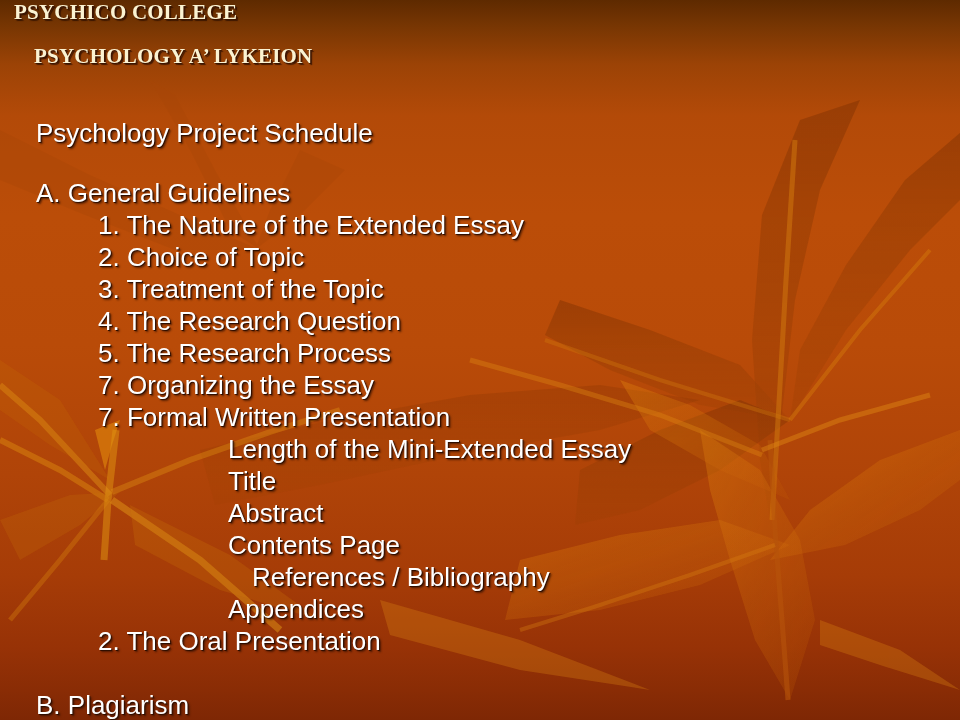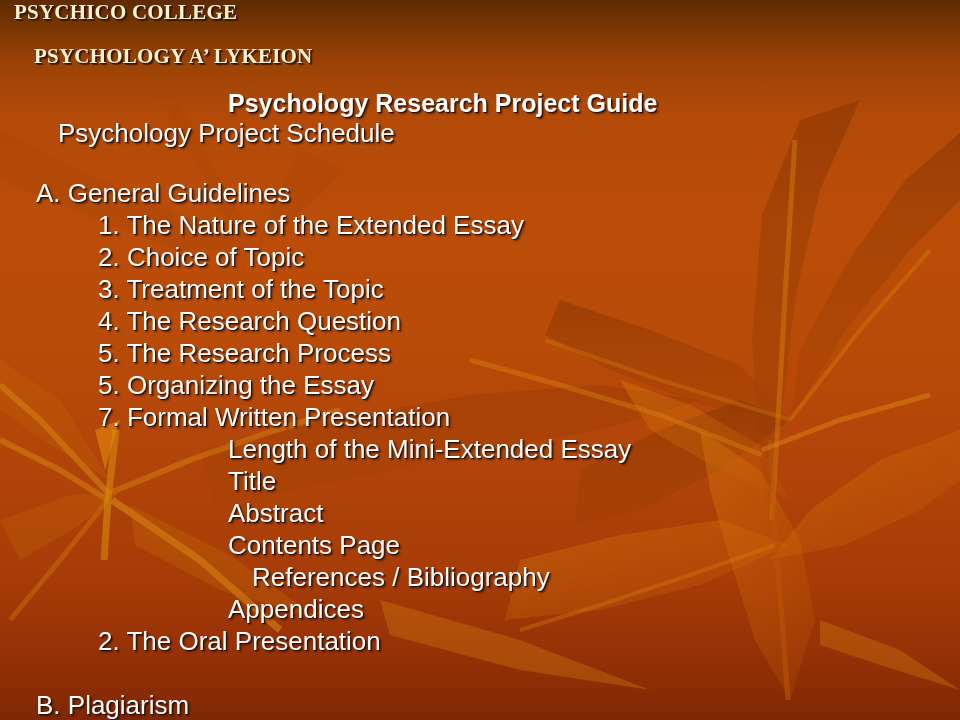--- a/index.html
+++ b/index.html
@@ -138,31 +138,30 @@
     <g opacity="0.3">
       <path d="M380 600 L520 640 L650 690 L520 670 L390 635 Z" fill="#e08a13"></path>
       <path d="M820 620 L900 650 L960 690 L880 665 L820 645 Z" fill="#e08a13"></path>
     </g>
   </svg>
 
   <div class="textlayer">
     <div class="hdr" id="hdr-college">PSYCHICO COLLEGE</div>
     <div class="hdr" id="hdr-dept">PSYCHOLOGY A’ LYKEION</div>
 
-    <div class="body-line bold ind-2" style="top:88px;">Psychology Research Project Guide</div>
-    <div class="body-line ind-0" style="top:118px;margin-left:22px;">Psychology Project Schedule</div>
+    <div class="body-line ind-0" style="top:118px;">Psychology Project Schedule</div>
 
     <div id="outline-container">
         <div class="body-line ind-0" style="top: 178px;">A. General Guidelines</div>
         <div class="body-line ind-1" style="top: 210px;">1. The Nature of the Extended Essay</div>
         <div class="body-line ind-1" style="top: 242px;">2. Choice of Topic</div>
         <div class="body-line ind-1" style="top: 274px;">3. Treatment of the Topic</div>
         <div class="body-line ind-1" style="top: 306px;">4. The Research Question</div>
         <div class="body-line ind-1" style="top: 338px;">5. The Research Process</div>
-        <div class="body-line ind-1" style="top: 370px;">5. Organizing the Essay</div>
+        <div class="body-line ind-1" style="top: 370px;">7. Organizing the Essay</div>
         <div class="body-line ind-1" style="top: 402px;">7. Formal Written Presentation</div>
         <div class="body-line ind-2" style="top: 434px;">Length of the Mini-Extended Essay</div>
         <div class="body-line ind-2" style="top: 466px;">Title</div>
         <div class="body-line ind-2" style="top: 498px;">Abstract</div>
         <div class="body-line ind-2" style="top: 530px;">Contents Page</div>
         <div class="body-line ind-2" style="top: 562px; margin-left: 24px;">References / Bibliography</div>
         <div class="body-line ind-2" style="top: 594px;">Appendices</div>
         <div class="body-line ind-1" style="top: 626px;">2. The Oral Presentation</div>
         <div class="body-line ind-0" style="top: 658px; margin-top: 32px;">B. Plagiarism</div>
       </div>

